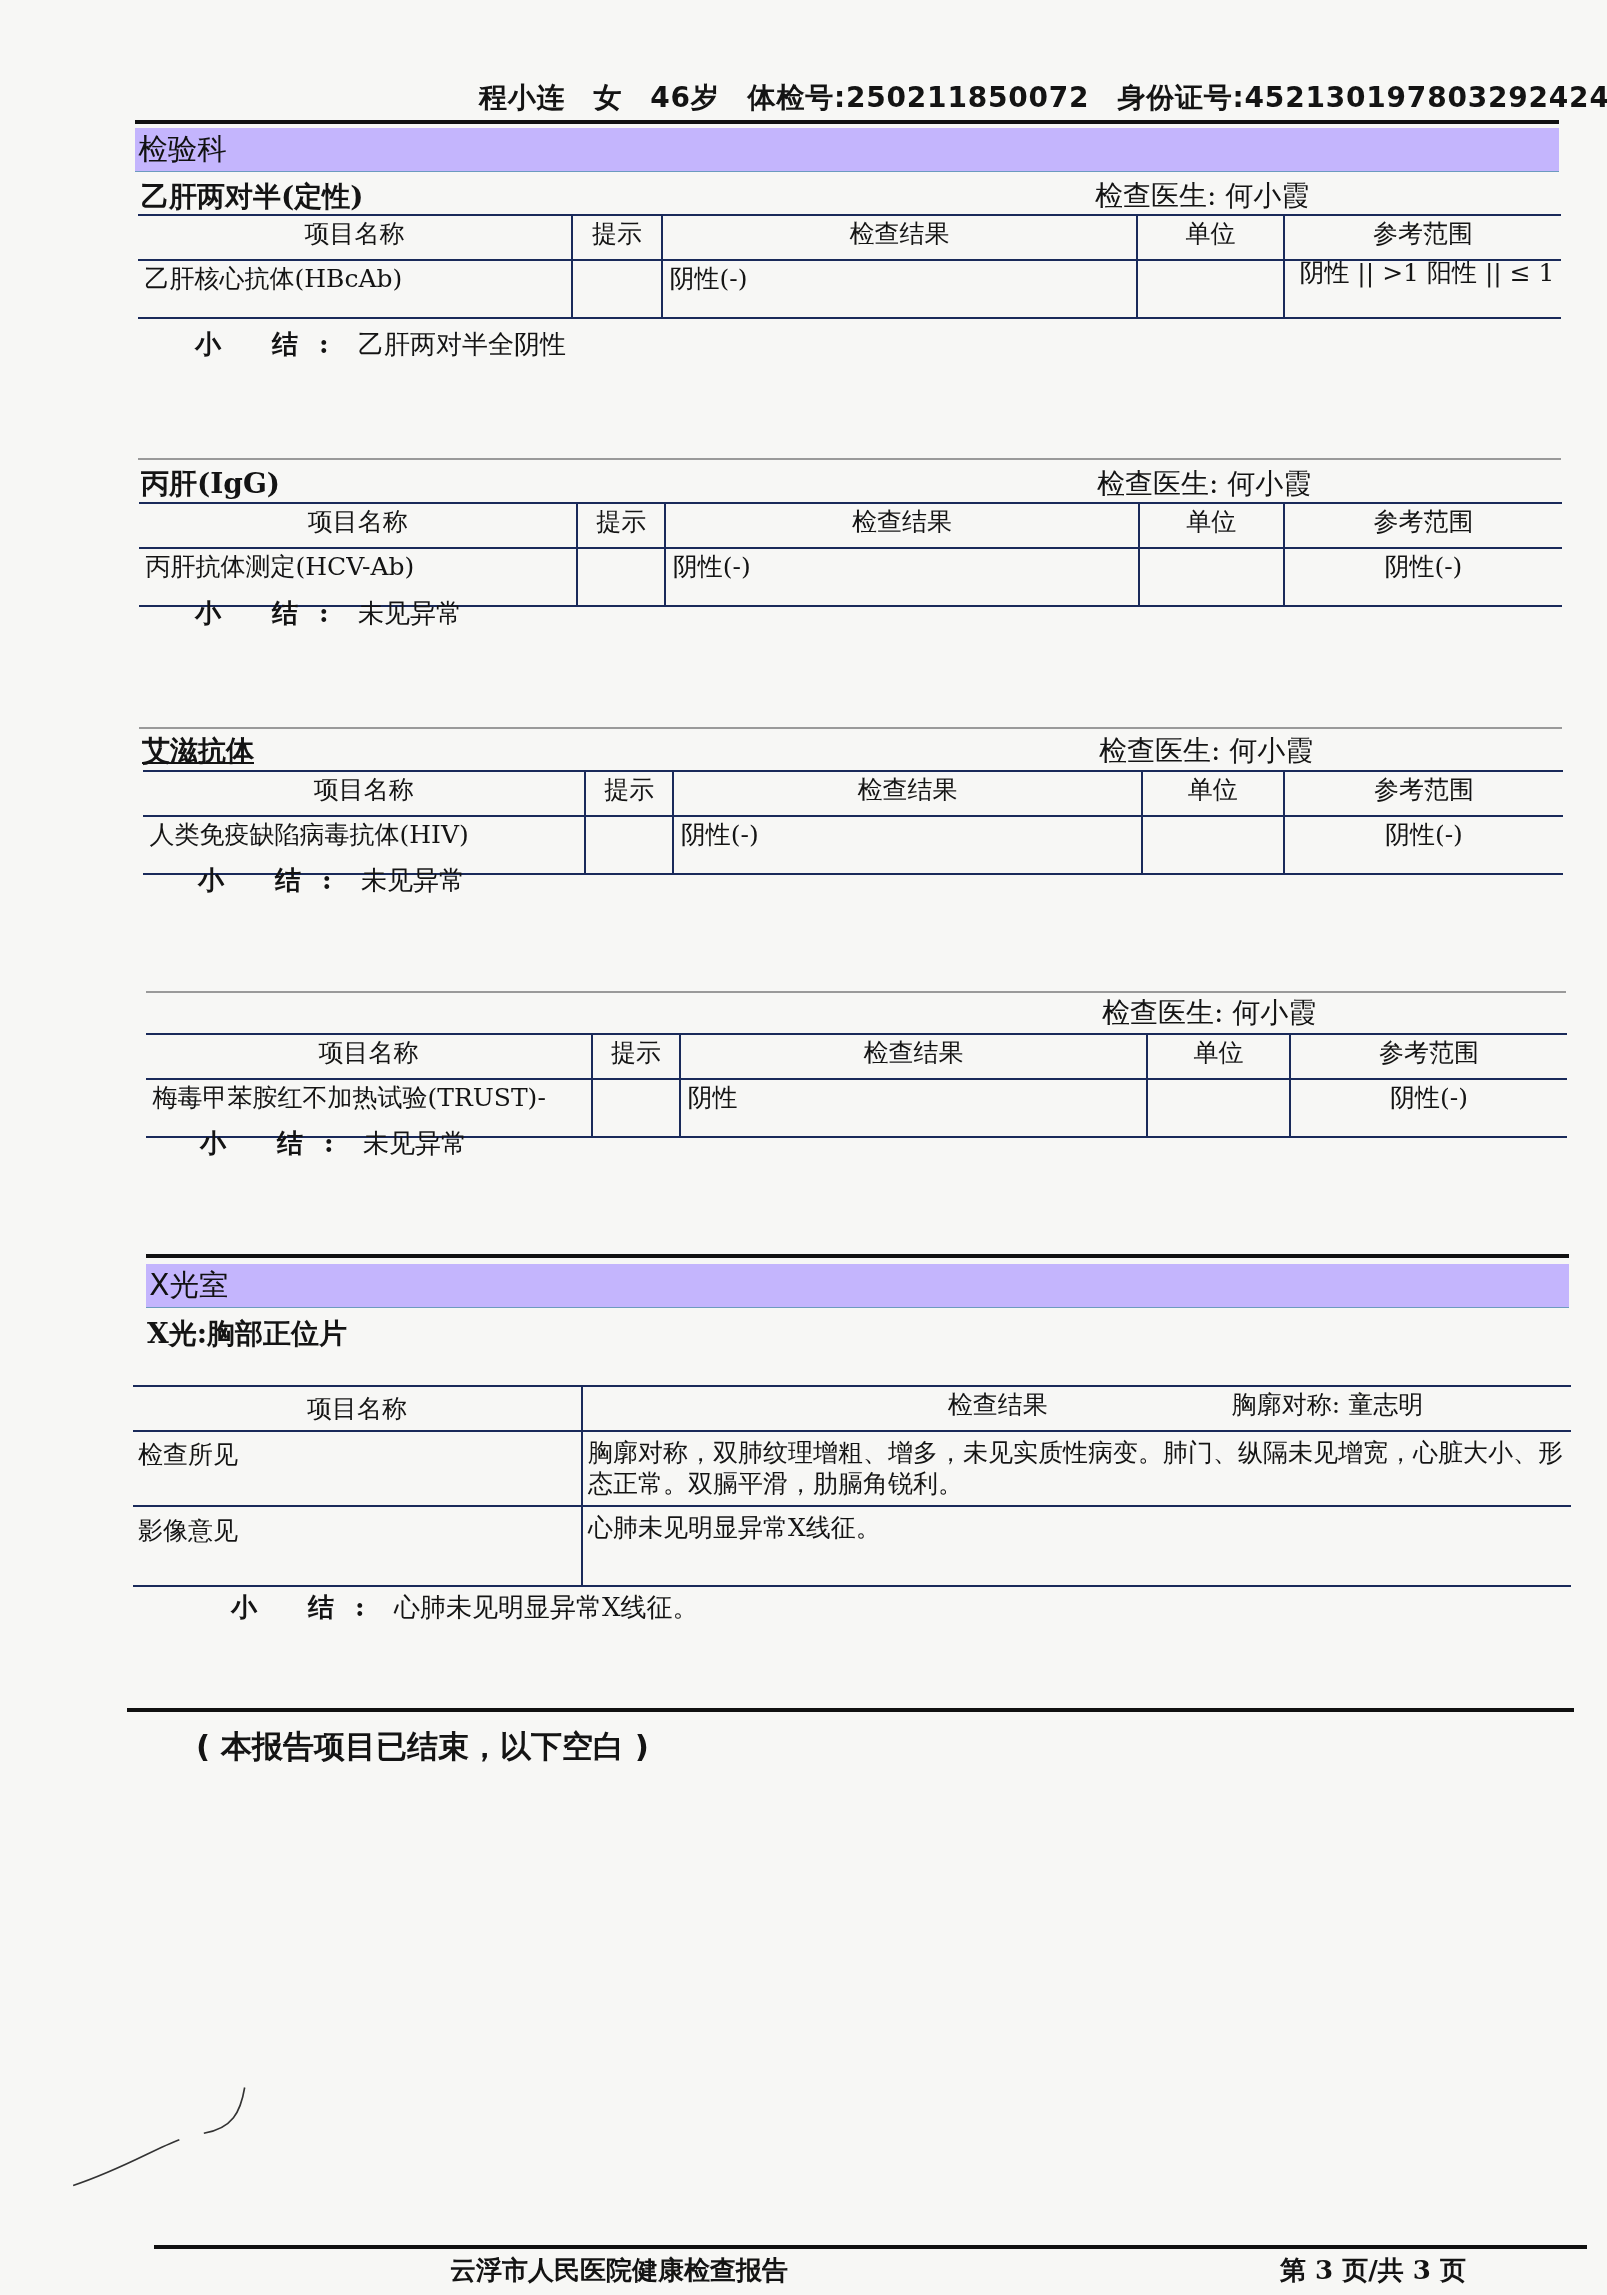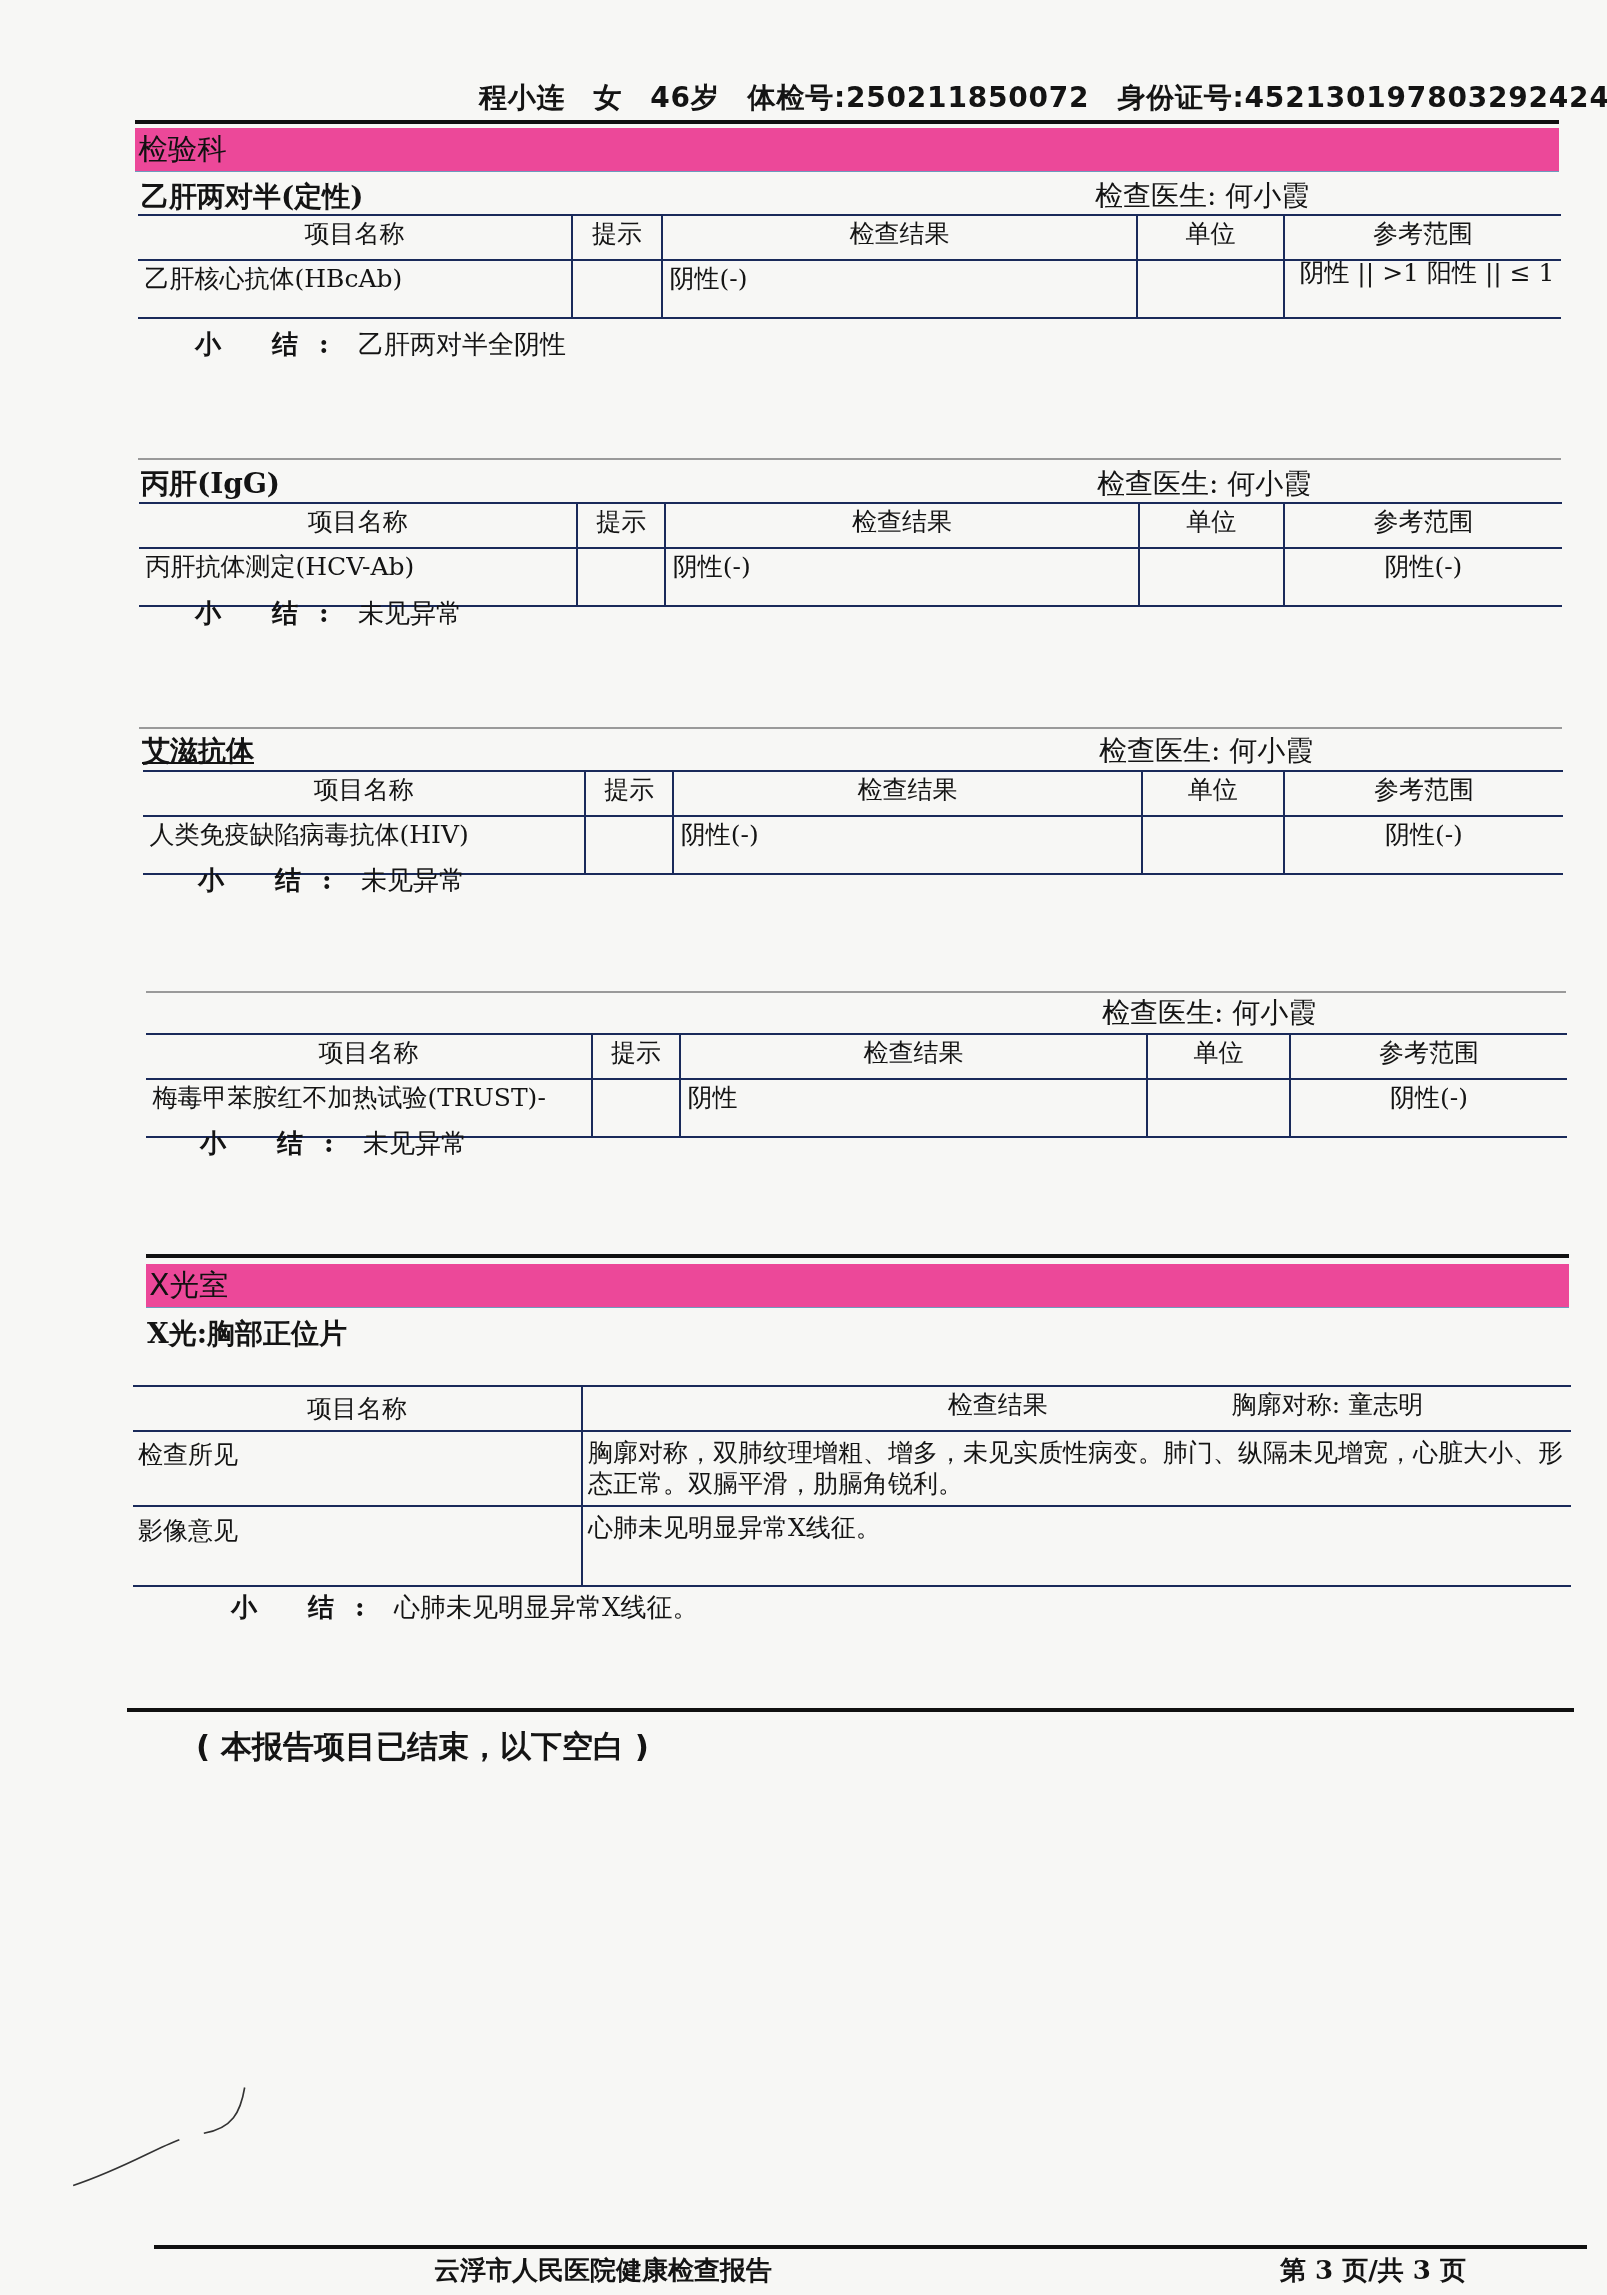--- a/index.html
+++ b/index.html
@@ -12,21 +12,21 @@
   .page { position: absolute; left: 0; top: 0; width: 1607px; height: 2295px; }
   .abs { position: absolute; }
   .header-info {
     left: 479px; top: 79px; font-size: 28px; font-weight: bold;
     font-family: "DejaVu Sans", "Liberation Sans", sans-serif;
     white-space: pre; letter-spacing: 0.8px;
   }
   .header-info span { margin-right: 28px; }
   .rule-thick { height: 4.1px; background: #111; }
   .band {
-    background: #ec4899; border-bottom: 1.6px solid #6d9bbf;
+    background: #c4b5fd; border-bottom: 1.6px solid #6d9bbf;
     font-family: "DejaVu Sans", "Liberation Sans", sans-serif;
     font-size: 29.5px; padding-left: 3.3px; line-height: 43px; height: 43px;
     color: #111;
   }
   .sec-title { font-size: 28px; font-weight: bold; white-space: nowrap; }
   .doctor { font-size: 28px; white-space: nowrap; }
   table.lab {
     position: absolute; border-collapse: collapse; font-size: 25px;
     table-layout: fixed;
   }
@@ -216,16 +216,16 @@
   <div class="abs summary" style="left:231px; top:1590px;"><span class="lbl">小 结:</span> <span>心肺未见明显异常X线征。</span></div>
 
   <div class="abs rule-thick" style="left:127px; top:1708px; width:1447px;"></div>
   <div class="abs end-note" style="left:196px; top:1726px;">( 本报告项目已结束，以下空白 )</div>
 
   <svg class="abs" style="left:65px; top:2071px;" width="196" height="131" viewBox="0 0 240 160">
     <path class="scribble" d="M220 20 C 215 50, 205 70, 170 76 M 140 84 C 110 95, 70 120, 10 140"></path>
   </svg>
 
   <div class="abs rule-thick" style="left:154px; top:2245px; width:1433px;"></div>
-  <div class="abs footer-left" style="left:434px; top:2253px;">云浮市人民医院健康检查报告</div>
+  <div class="abs footer-left" style="left:450px; top:2253px;">云浮市人民医院健康检查报告</div>
   <div class="abs footer-right" style="left:1244px; top:2253px;margin-left:36px;">第 3 页/共 3 页</div>
 </div>
 
 
 </body></html>

